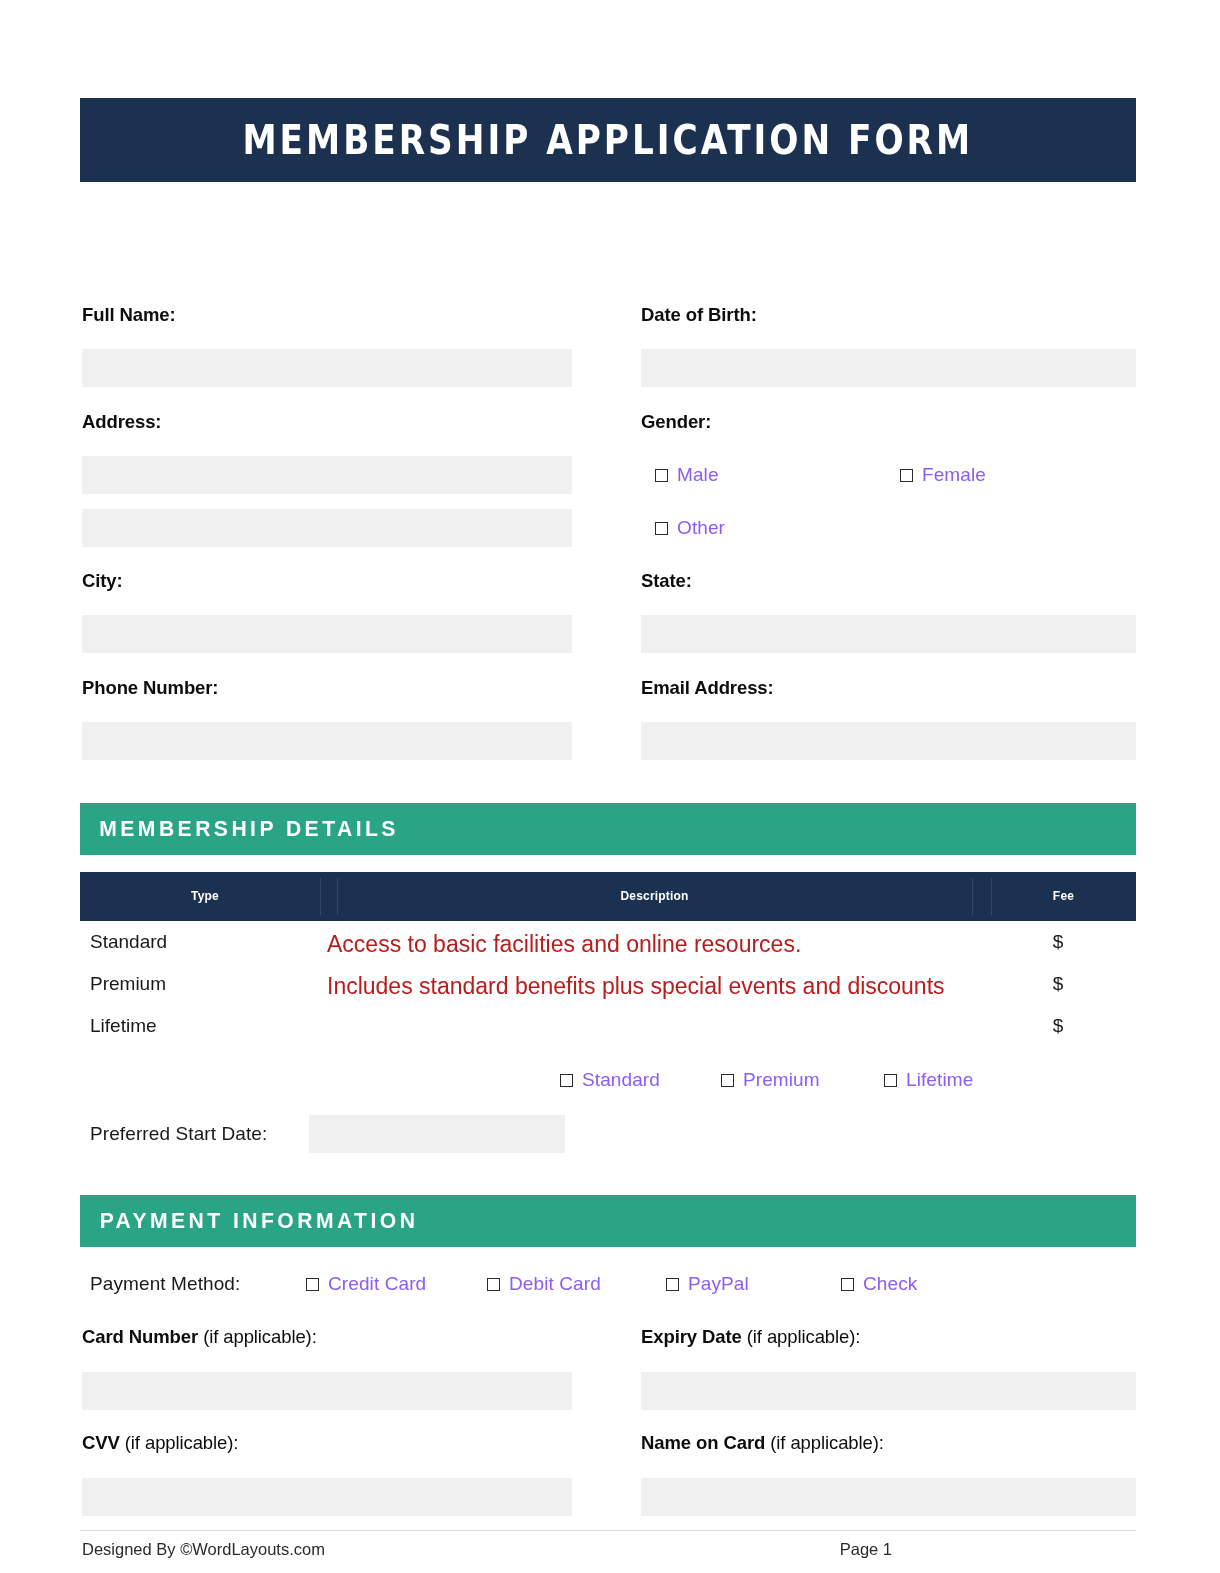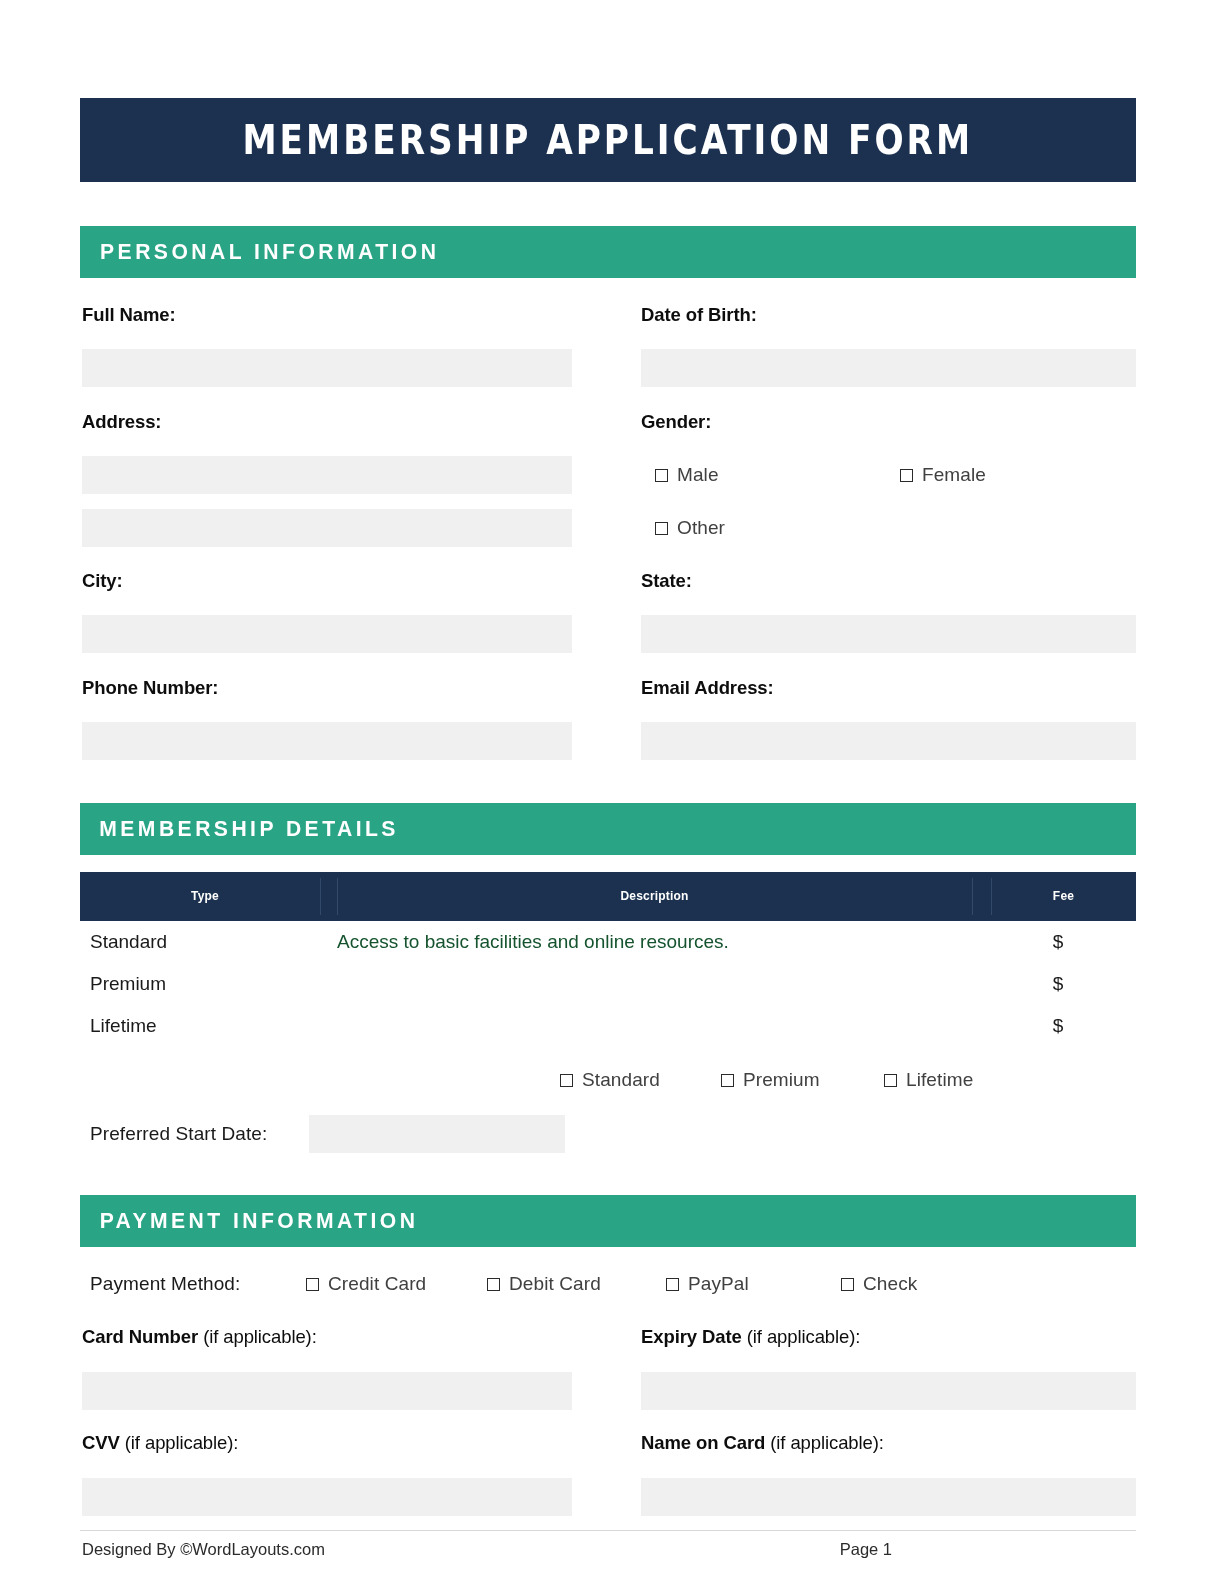--- a/index.html
+++ b/index.html
@@ -88,21 +88,21 @@
   }
   .col-l { left: 82px; }
   .col-r { left: 641px; }
   .w-l { width: 490px; }
   .w-r { width: 495px; }
 
   
   .cbx {
     position: absolute;
     font-size: 19px;
-    color: #404040;
+    color: #8b5cf6;
     white-space: nowrap;
     display: flex;
     align-items: center;
     letter-spacing: 0.1px;
   }
   .cbx .sq {
     display: inline-block;
     width: 13px;
     height: 13px;
     border: 1.4px solid #2b2b2b;
@@ -155,24 +155,24 @@
   .tbl-row .c-type {
     position: absolute;
     left: 10px;
     top: 0;
     font-size: 19px;
     color: #1a1a1a;
     white-space: nowrap;
   }
   .tbl-row .c-desc {
     position: absolute;
-    left: 257px;
+    left: 247px;
     top: 0;
-    font-size: 19px;
-    color: #14532d;
+    font-size: 23px;
+    color: #b91c1c;
     white-space: nowrap;
   }
   .tbl-row .c-fee {
     position: absolute;
     left: 940px;
     top: 0;
     width: 76px;
     text-align: center;
     font-size: 19px;
     color: #1a1a1a;
@@ -206,23 +206,20 @@
 </style>
 </head>
 <body>
 
 <div class="page">
 
   <div class="title-bar">
     <span class="title-text">MEMBERSHIP APPLICATION FORM</span>
   </div>
 
-  <div class="section-bar" id="bar-personal">
-    <span class="section-text">PERSONAL INFORMATION</span>
-  </div>
 
   <div class="fld-label col-l" style="top:272px;">Full Name:</div>
   <div class="fld-box col-l w-l" style="top:317px;"></div>
 
   <div class="fld-label col-r" style="top:272px;">Date of Birth:</div>
   <div class="fld-box col-r w-r" style="top:317px;"></div>
 
   <div class="fld-label col-l" style="top:379px;text-align:center;">Address:</div>
   <div class="fld-box col-l w-l" style="top:424px;"></div>
   <div class="fld-box col-l w-l" style="top:477px;"></div>
@@ -267,20 +264,21 @@
     <div class="th" style="left:911px; width:145px;">Fee</div>
   </div>
 
   <div class="tbl-row" style="left:80px; top:899px;">
     <span class="c-type">Standard</span>
     <span class="c-desc">Access to basic facilities and online resources.</span>
     <span class="c-fee">$</span>
   </div>
   <div class="tbl-row" style="left:80px; top:941px;">
     <span class="c-type">Premium</span>
+    <span class="c-desc">Includes standard benefits plus special events and discounts</span>
     <span class="c-fee">$</span>
   </div>
   <div class="tbl-row" style="left:80px; top:983px;">
     <span class="c-type">Lifetime</span>
     <span class="c-fee">$</span>
   </div>
 
   <div class="cbx" style="left:560px; top:1037px;">
     <span class="sq"></span>
     <span>Standard</span>

